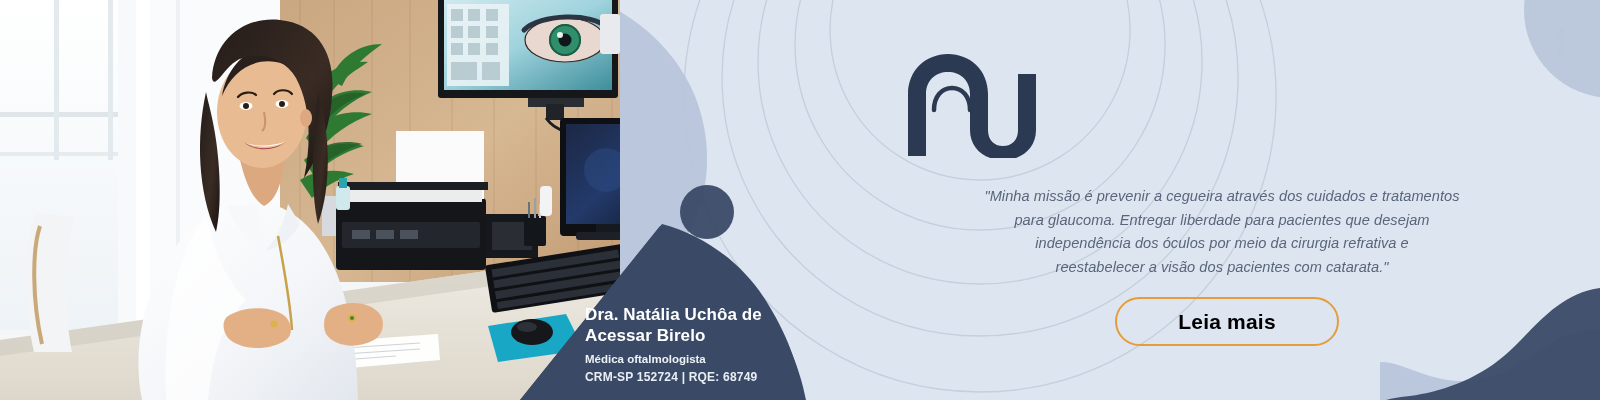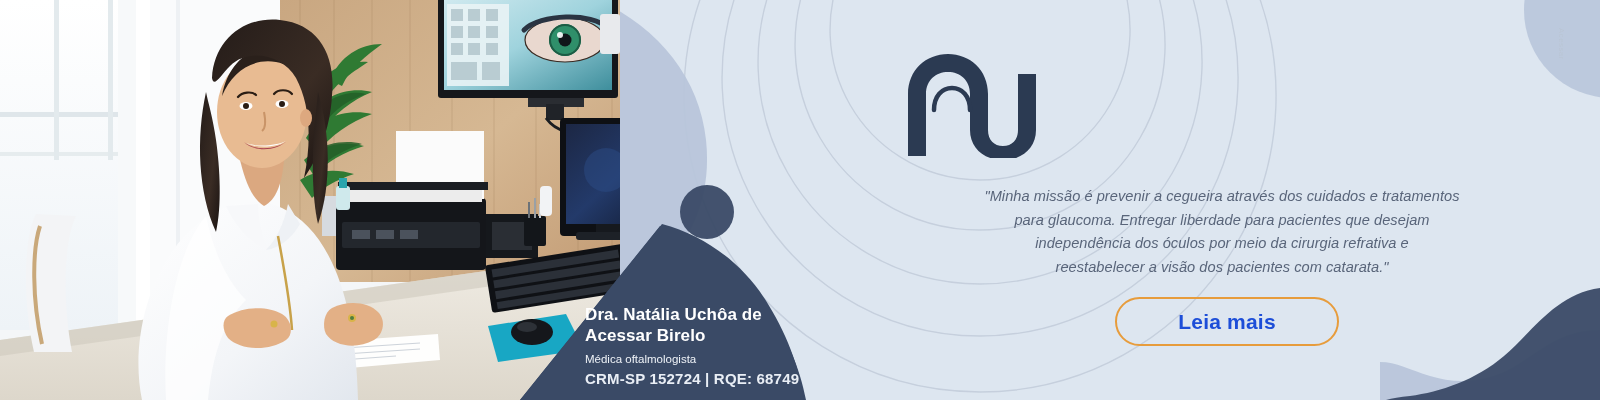--- a/index.html
+++ b/index.html
@@ -31,25 +31,25 @@
 
   .name-text{
     position:absolute;left:585px;top:305px;width:240px;
     color:#ffffff;
   }
   .name-text .ln1{
     font-size:17px;font-weight:bold;line-height:1.22;letter-spacing:.1px;
     margin:0;
   }
   .name-text .role{
-    font-size:11.5px;font-weight:400;line-height:1.25;margin:6px 0 0 0;
+    font-size:11.5px;font-weight:700;line-height:1.25;margin:6px 0 0 0;
     color:#eef2f7;
   }
   .name-text .crm{
-    font-size:15px;font-weight:bold;line-height:1.25;margin:3px 0 0 0;
+    font-size:12px;font-weight:bold;line-height:1.25;margin:3px 0 0 0;
     color:#e9eef5;letter-spacing:.2px;
   }
 
   
   .right{
     position:absolute;left:840px;top:0;width:760px;height:400px;
   }
 
   .logo-row{
     position:absolute;left:50px;top:48px;
@@ -78,21 +78,21 @@
     font-size:14.6px;font-style:italic;color:#59657a;
     line-height:1.62;letter-spacing:.05px;
   }
   .quote span{display:block;}
 
   .cta{
     position:absolute;left:275px;top:297px;
     width:224px;height:49px;
     border:2px solid #e79c3c;border-radius:26px;
     background:transparent;
-    color:#1d4ed8;font-size:21px;font-weight:bold;
+    color:#000000;font-size:21px;font-weight:bold;
     letter-spacing:.2px;
     display:flex;align-items:center;justify-content:center;
     cursor:pointer;box-sizing:border-box;
     font-family:"Liberation Sans", sans-serif;
   }
 
   .watermark{
     position:absolute;left:1566px;top:28px;
     font-size:8px;color:#b9c4d2;opacity:.75;
     transform:rotate(90deg);transform-origin:left top;

